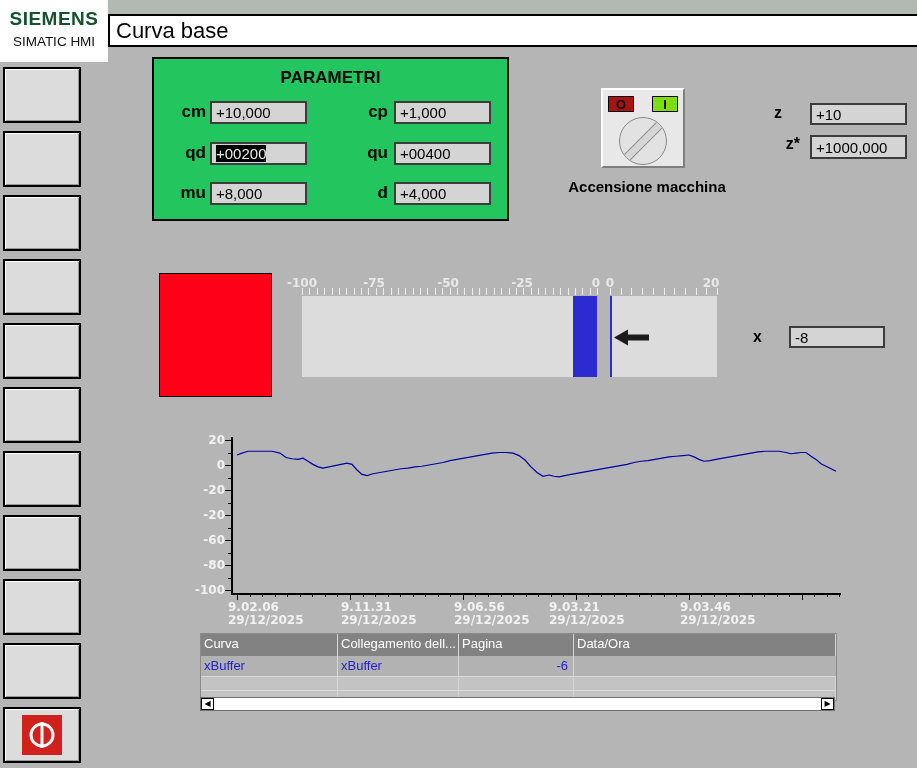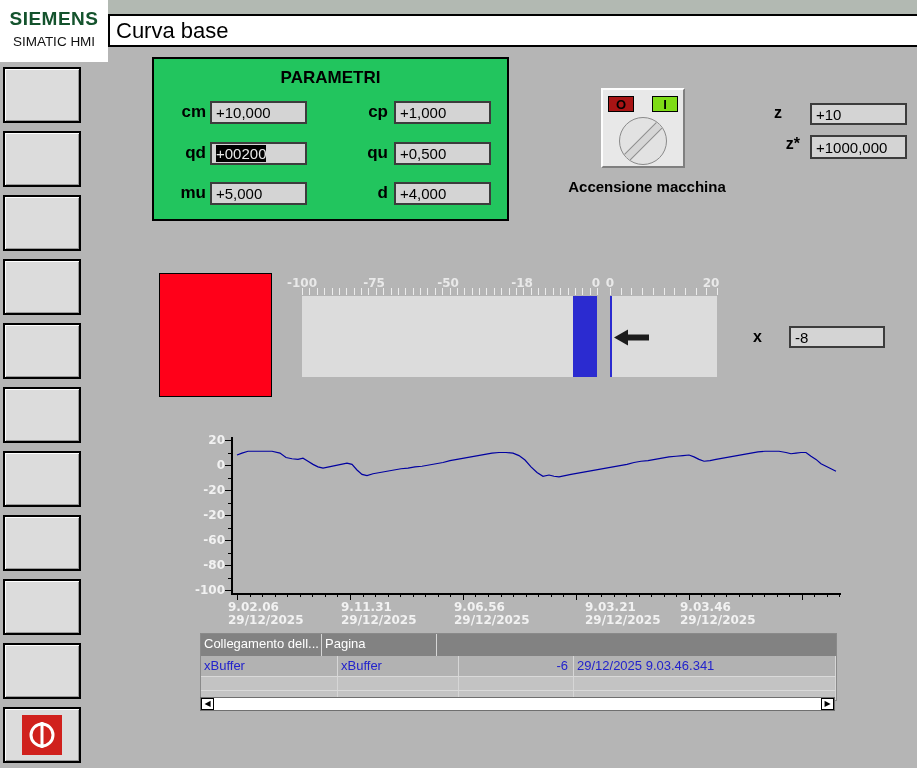--- a/index.html
+++ b/index.html
@@ -119,25 +119,25 @@
       <div class="p-label" style="top: 43px; left: 176px; width: 58px;">cp</div>
       <div class="p-field" style="top: 42px; left: 240px;">
         <span>+1,000</span>
       </div>
       <div class="p-label" style="top: 84px; left: 8px; width: 44px;">qd</div>
       <div class="p-field" style="top: 83px; left: 56px;">
         <span class="sel">+00200</span>
       </div>
       <div class="p-label" style="top: 84px; left: 176px; width: 58px;">qu</div>
       <div class="p-field" style="top: 83px; left: 240px;">
-        <span>+0,500</span>
+        <span>+00400</span>
       </div>
       <div class="p-label" style="top: 124px; left: 8px; width: 44px;">mu</div>
       <div class="p-field" style="top: 123px; left: 56px;">
-        <span>+5,000</span>
+        <span>+8,000</span>
       </div>
       <div class="p-label" style="top: 124px; left: 176px; width: 58px;">d</div>
       <div class="p-field" style="top: 123px; left: 240px;">
         <span>+4,000</span>
       </div>
     </div>
 </div>
 
 <div class="abs switch">
   <div class="sw-ind sw-off" id="sw-off" style="background: rgb(168, 20, 20);">
@@ -202,21 +202,21 @@
     <div class="g-tick abs" style="left: 552.75px;"></div>
     <div class="g-tick abs" style="left: 560.125px;"></div>
     <div class="g-tick abs" style="left: 567.5px;"></div>
     <div class="g-tick abs" style="left: 574.875px;"></div>
     <div class="g-tick abs" style="left: 582.25px;"></div>
     <div class="g-tick abs" style="left: 589.625px;"></div>
     <div class="g-tick abs" style="left: 597px;"></div>
     <div class="g-lab abs" style="left: 280px;">-100</div>
     <div class="g-lab abs" style="left: 352px;">-75</div>
     <div class="g-lab abs" style="left: 426px;">-50</div>
-    <div class="g-lab abs" style="left: 500px;">-18</div>
+    <div class="g-lab abs" style="left: 500px;">-25</div>
     <div class="g-lab abs" style="left: 574px;">0</div>
     <div class="g-track abs" style="left: 610px; width: 107px;"></div>
     <div class="g-tick abs" style="left: 610px;"></div>
     <div class="g-tick abs" style="left: 620.7px;"></div>
     <div class="g-tick abs" style="left: 631.4px;"></div>
     <div class="g-tick abs" style="left: 642.1px;"></div>
     <div class="g-tick abs" style="left: 652.8px;"></div>
     <div class="g-tick abs" style="left: 663.5px;"></div>
     <div class="g-tick abs" style="left: 674.2px;"></div>
     <div class="g-tick abs" style="left: 684.9px;"></div>
@@ -315,43 +315,44 @@
       <div>29/12/2025</div>
     </div>
     <div class="c-lab-x" style="left: 341px; top: 601px;">
       <div>9.11.31</div>
       <div>29/12/2025</div>
     </div>
     <div class="c-lab-x" style="left: 454px; top: 601px;">
       <div>9.06.56</div>
       <div>29/12/2025</div>
     </div>
-    <div class="c-lab-x" style="left: 585px; top: 601px;">
+    <div class="c-lab-x" style="left: 549px; top: 601px;">
       <div>9.03.21</div>
       <div>29/12/2025</div>
     </div>
     <div class="c-lab-x" style="left: 680px; top: 601px;">
       <div>9.03.46</div>
       <div>29/12/2025</div>
     </div>
     <svg width="610" height="156" style="position: absolute; left: 231px; top: 437px;">
       <polyline points="6,18 11,16.125 17,14.25 25,14.25 33,14.25 41,14.25 49,16.125 55,20.5 61,21.75 67,22.375 72,21.125 77,24.25 82,27.375 87,29.875 92,31.125 98,29.875 104,28.625 110,27.375 116,26.125 121,27.375 126,33 131,37.375 136,38.625 142,36.75 149,35.5 156,34.25 163,33 170,31.75 177,31.125 184,29.875 191,29.25 198,28 205,26.75 212,25.5 219,23.625 226,22.375 233,21.125 240,19.875 247,18.625 254,17.375 261,16.125 268,15.5 275,15.5 282,16.125 288,18.625 294,23 300,29.875 306,35.5 312,39.25 318,38 323,39.25 328,39.875 334,38.625 340,37.375 347,36.125 354,34.875 361,33.625 368,32.375 375,31.125 382,29.875 389,28.625 396,27.375 403,25.5 410,24.25 417,23.625 424,22.375 431,21.125 438,19.875 445,19.25 452,18.625 458,18 463,19.875 468,22.375 473,24.25 479,23.625 485,22.375 492,21.125 499,19.875 506,18.625 513,17.375 520,16.125 527,14.875 534,14.25 541,14.25 548,14.25 555,15.5 560,16.75 565,16.125 570,15.5 575,15.5 580,19.25 585,22.375 590,26.75 595,29.25 600,31.75 605,34.25" fill="none" stroke="#0000a0" stroke-width="1.2"></polyline>
     </svg>
   </div>
 
 <div class="abs tbl" id="legend-table">
     <div class="t-row t-head">
+      <div class="t-cell" style="width: 137px;">Curva</div>
       <div class="t-cell" style="width: 121px;">Collegamento dell...</div>
       <div class="t-cell" style="width: 115px;">Pagina</div>
+      <div class="t-cell" style="width: 262px;">Data/Ora</div>
     </div>
     <div class="t-row t-data">
       <div class="t-cell" style="width: 137px;">xBuffer</div>
       <div class="t-cell" style="width: 121px;">xBuffer</div>
       <div class="t-cell num" style="width: 115px;">-6</div>
-      <div class="t-cell" style="width: 262px;">29/12/2025 9.03.46.341</div>
     </div>
     <div class="t-row t-empty" style="height: 13px;">
       <div class="t-cell" style="width: 137px;"></div>
       <div class="t-cell" style="width: 121px;"></div>
       <div class="t-cell" style="width: 115px;"></div>
       <div class="t-cell" style="width: 262px;"></div>
     </div>
     <div class="t-row t-empty" style="height: 9px;">
       <div class="t-cell" style="width: 137px;"></div>
       <div class="t-cell" style="width: 121px;"></div>

